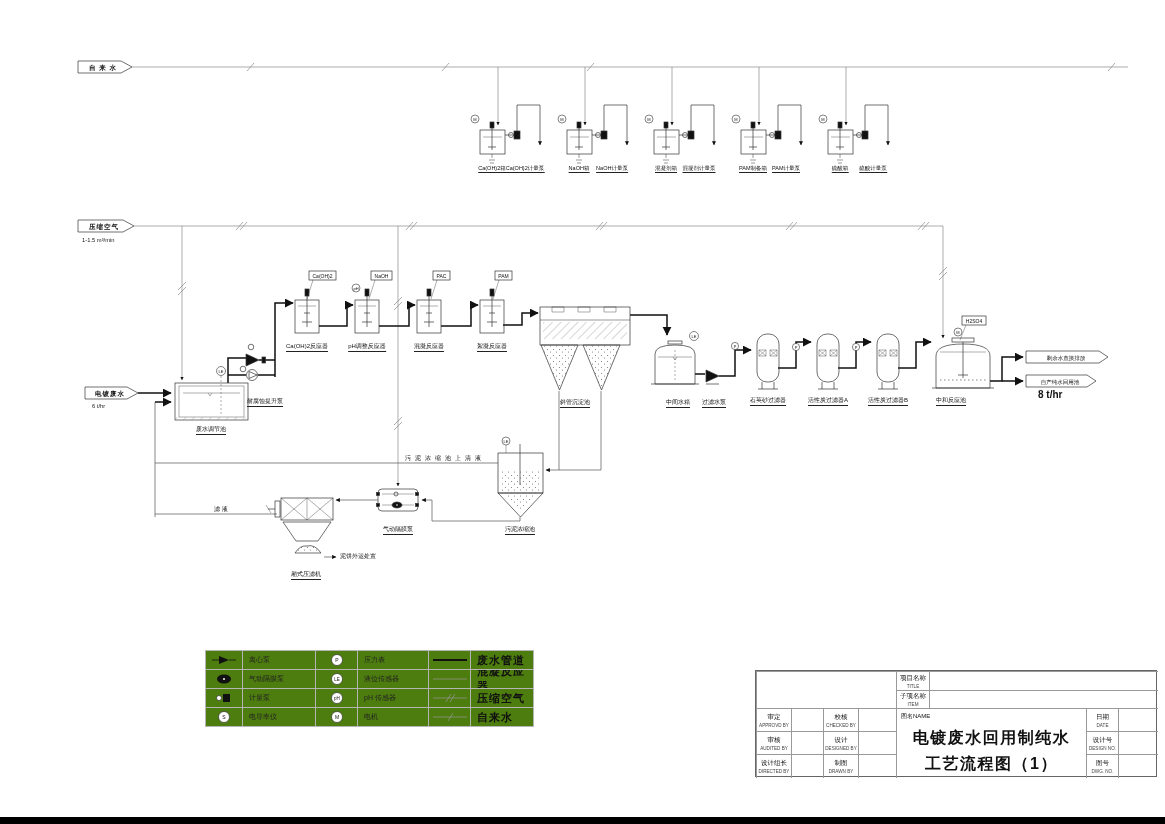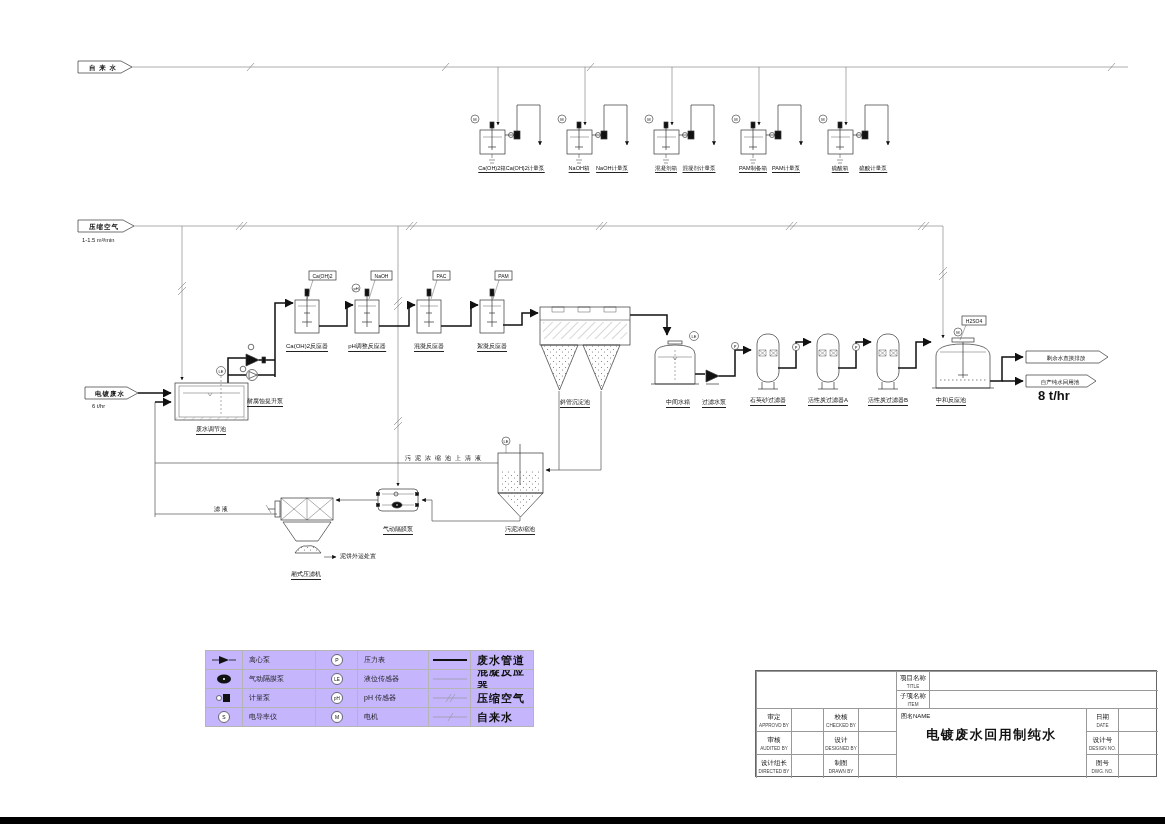--- a/index.html
+++ b/index.html
@@ -3,36 +3,36 @@
 <meta charset="utf-8">
 <style>
   html,body{margin:0;padding:0;background:#e8e8e8}
   #canvas{position:relative;width:1165px;height:824px;background:#ffffff;font-family:"Liberation Sans",sans-serif;overflow:hidden}
   #pipes{position:absolute;left:0;top:0}
   .lbl{position:absolute;font-size:6px;color:#111;white-space:nowrap;line-height:1.1}
   .c{transform:translateX(-50%)}
   .u{border-bottom:0.5px solid #222;padding-bottom:1px}
   .flagtxt{font-size:6.5px;color:#111;font-weight:bold;letter-spacing:1px}
   .flow{font-size:5.8px;color:#222}
-  .big-flow{font-size:13px;font-weight:bold}
+  .big-flow{font-size:10px;font-weight:bold}
   .sup{letter-spacing:4px;font-size:6px}
   
-  #legend{position:absolute;left:205px;top:650px;display:grid;grid-template-columns:37px 73px 42px 71px 42px 63px;grid-auto-rows:19px;border-top:1px solid #b5b5b5;border-left:1px solid #b5b5b5;background:#c4b5fd}
+  #legend{position:absolute;left:205px;top:650px;display:grid;grid-template-columns:37px 73px 42px 71px 42px 63px;grid-auto-rows:19px;border-top:1px solid #b5b5b5;border-left:1px solid #b5b5b5;background:#4d7c0f}
   #legend>div{border-right:1px solid #b5b5b5;border-bottom:1px solid #b5b5b5;display:flex;align-items:center;overflow:hidden}
   .lg-sym{justify-content:center}
   .lg-lbl{padding-left:6px;font-size:7px;color:#222}
   .lg-big{font-size:11px;font-weight:600;padding-left:6px;color:#111;letter-spacing:1px}
   
   #tb{position:absolute;left:755px;top:670px;width:402px;height:107px;border:1px solid #666;box-sizing:border-box;background:#fff}
   .tbc{position:absolute;border-left:1px solid #999;border-top:1px solid #999;box-sizing:border-box;display:flex;flex-direction:column;align-items:center;justify-content:center;text-align:center;gap:1px}
   .tbc .cn{font-size:6.5px;color:#111}
   .tbc .en{font-size:4.6px;color:#444}
   #tb-title{position:absolute;left:140px;top:37px;width:190px;height:70px;border-left:1px solid #999;border-top:1px solid #999;box-sizing:border-box}
   #tb-name{position:absolute;left:4px;top:3px;font-size:6px;color:#111}
-  #tb-big{position:absolute;left:0;top:16px;width:100%;text-align:center;font-size:13px;font-weight:bold;color:#111;letter-spacing:1.5px;line-height:1.6}
+  #tb-big{position:absolute;left:0;top:16px;width:100%;text-align:center;font-size:16px;font-weight:bold;color:#111;letter-spacing:1.5px;line-height:1.6}
   #bottombar{position:absolute;left:0;top:817px;width:1165px;height:7px;background:#000}
 </style>
 </head>
 <body>
 
 <div id="canvas">
 
 <svg id="pipes" width="1165" height="824" viewBox="0 0 1165 824">
   <defs>
     <marker id="ar" markerWidth="7" markerHeight="7" refX="5.5" refY="3" orient="auto">
@@ -538,20 +538,21 @@
   <div class="tbc" style="left:67px;top:83px;width:35px;height:24px">
     <span class="cn">制图</span>
         <span class="en">DRAWN BY</span>
   </div>
   <div class="tbc" style="left:102px;top:83px;width:38px;height:24px"></div>
 
   <div id="tb-title">
     <div id="tb-name">图名NAME</div>
     <div id="tb-big">
       <div>电镀废水回用制纯水</div>
+      <div>工艺流程图（1）</div>
     </div>
   </div>
 
   <div class="tbc" style="left:330px;top:37px;width:32px;height:23px">
     <span class="cn">日期</span>
         <span class="en">DATE</span>
   </div>
   <div class="tbc" style="left:362px;top:37px;width:40px;height:23px"></div>
   <div class="tbc" style="left:330px;top:60px;width:32px;height:23px">
     <span class="cn">设计号</span>

